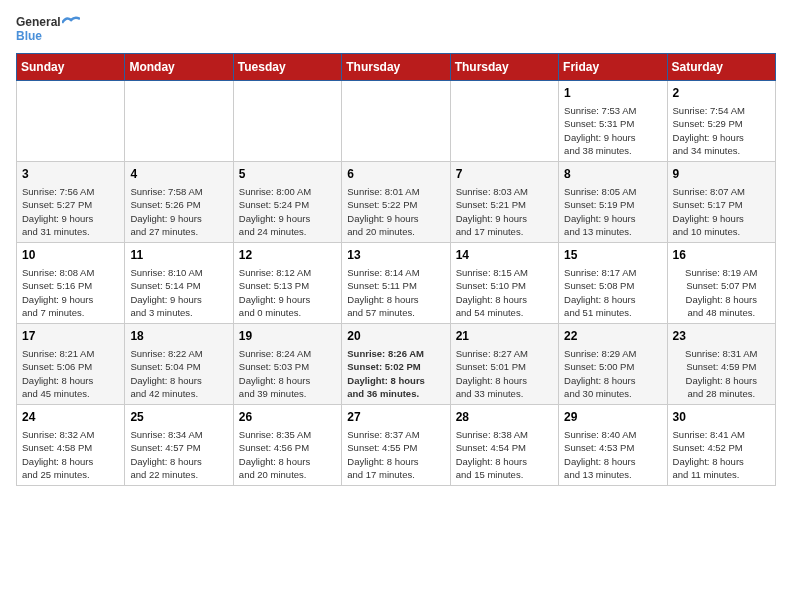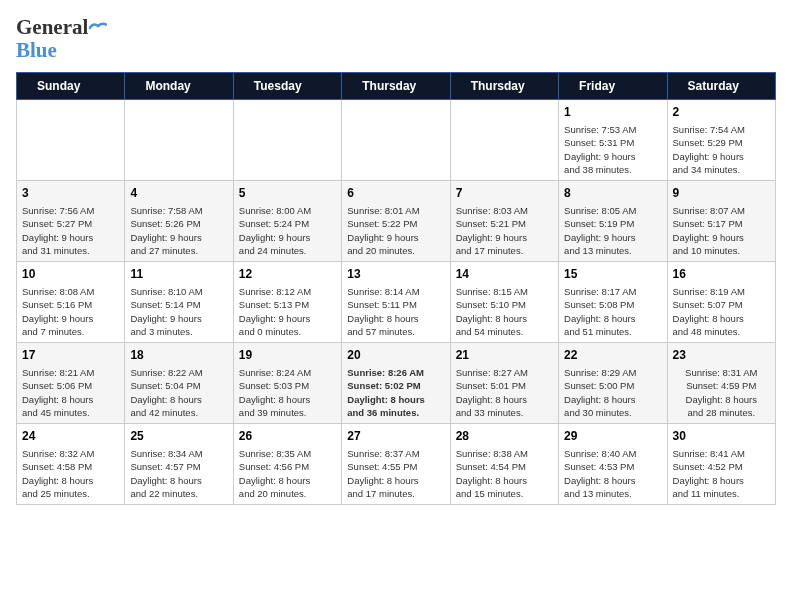--- a/index.html
+++ b/index.html
@@ -32,23 +32,23 @@
     .location-title {
       font-size: 16px;
       color: #555;
     }
     .calendar {
       width: 100%;
       border-collapse: collapse;
       font-size: 10px;
     }
     .calendar thead th {
-      background-color: #0f172a;
+      background-color: #b91c1c;
       color: #fff;
-      padding: 6px 20px;
+      padding: 6px 4px;
       text-align: left;
       font-size: 12px;
       border: 1px solid #2a5ea0;
     }
     .calendar tbody td {
       vertical-align: top;
       padding: 4px 5px;
       border: 1px solid #ccc;
       width: 108px;
       min-height: 80px;
@@ -70,21 +70,21 @@
     }
     .empty-cell {
       background: #fff !important;
     }
   </style>
 </head>
 <body>
 
 <div class="header">
   <div class="logo">
-  <div style="line-height:1.1; font-size:21px; font-weight:bold;font-family:Liberation Serif, serif;">
+  <div style="line-height:1.1; font-size:12px; font-weight:bold;">
     <span style="color:#333;">General</span><svg width="18" height="14" viewBox="0 0 18 14" style="vertical-align:middle;margin-left:1px;">
           <path d="M0 7 Q4 0 9 4 Q13 0 18 3" stroke="#4a90d9" stroke-width="2.5" fill="none"></path>
         </svg><br>
     <span style="color:#4a90d9;">Blue</span>
   </div>
 </div>
   <div class="title-block">
     <div class="month-title"></div>
     <div class="location-title"></div>
   </div>
@@ -213,21 +213,21 @@
         </td>
         <td>
           <span class="day-number">15</span>
           <div class="day-info" style="white-space: pre-line;">Sunrise: 8:17 AM
 Sunset: 5:08 PM
 Daylight: 8 hours
 and 51 minutes.</div>
         </td>
         <td>
           <span class="day-number">16</span>
-          <div class="day-info" style="white-space: pre-line;">Sunrise: 8:19 AM
+          <div class="day-info" style="white-space: pre-line; text-align: center;">Sunrise: 8:19 AM
 Sunset: 5:07 PM
 Daylight: 8 hours
 and 48 minutes.</div>
         </td>
       </tr>
       <tr>
         <td>
           <span class="day-number">17</span>
           <div class="day-info" style="white-space: pre-line;">Sunrise: 8:21 AM
 Sunset: 5:06 PM

